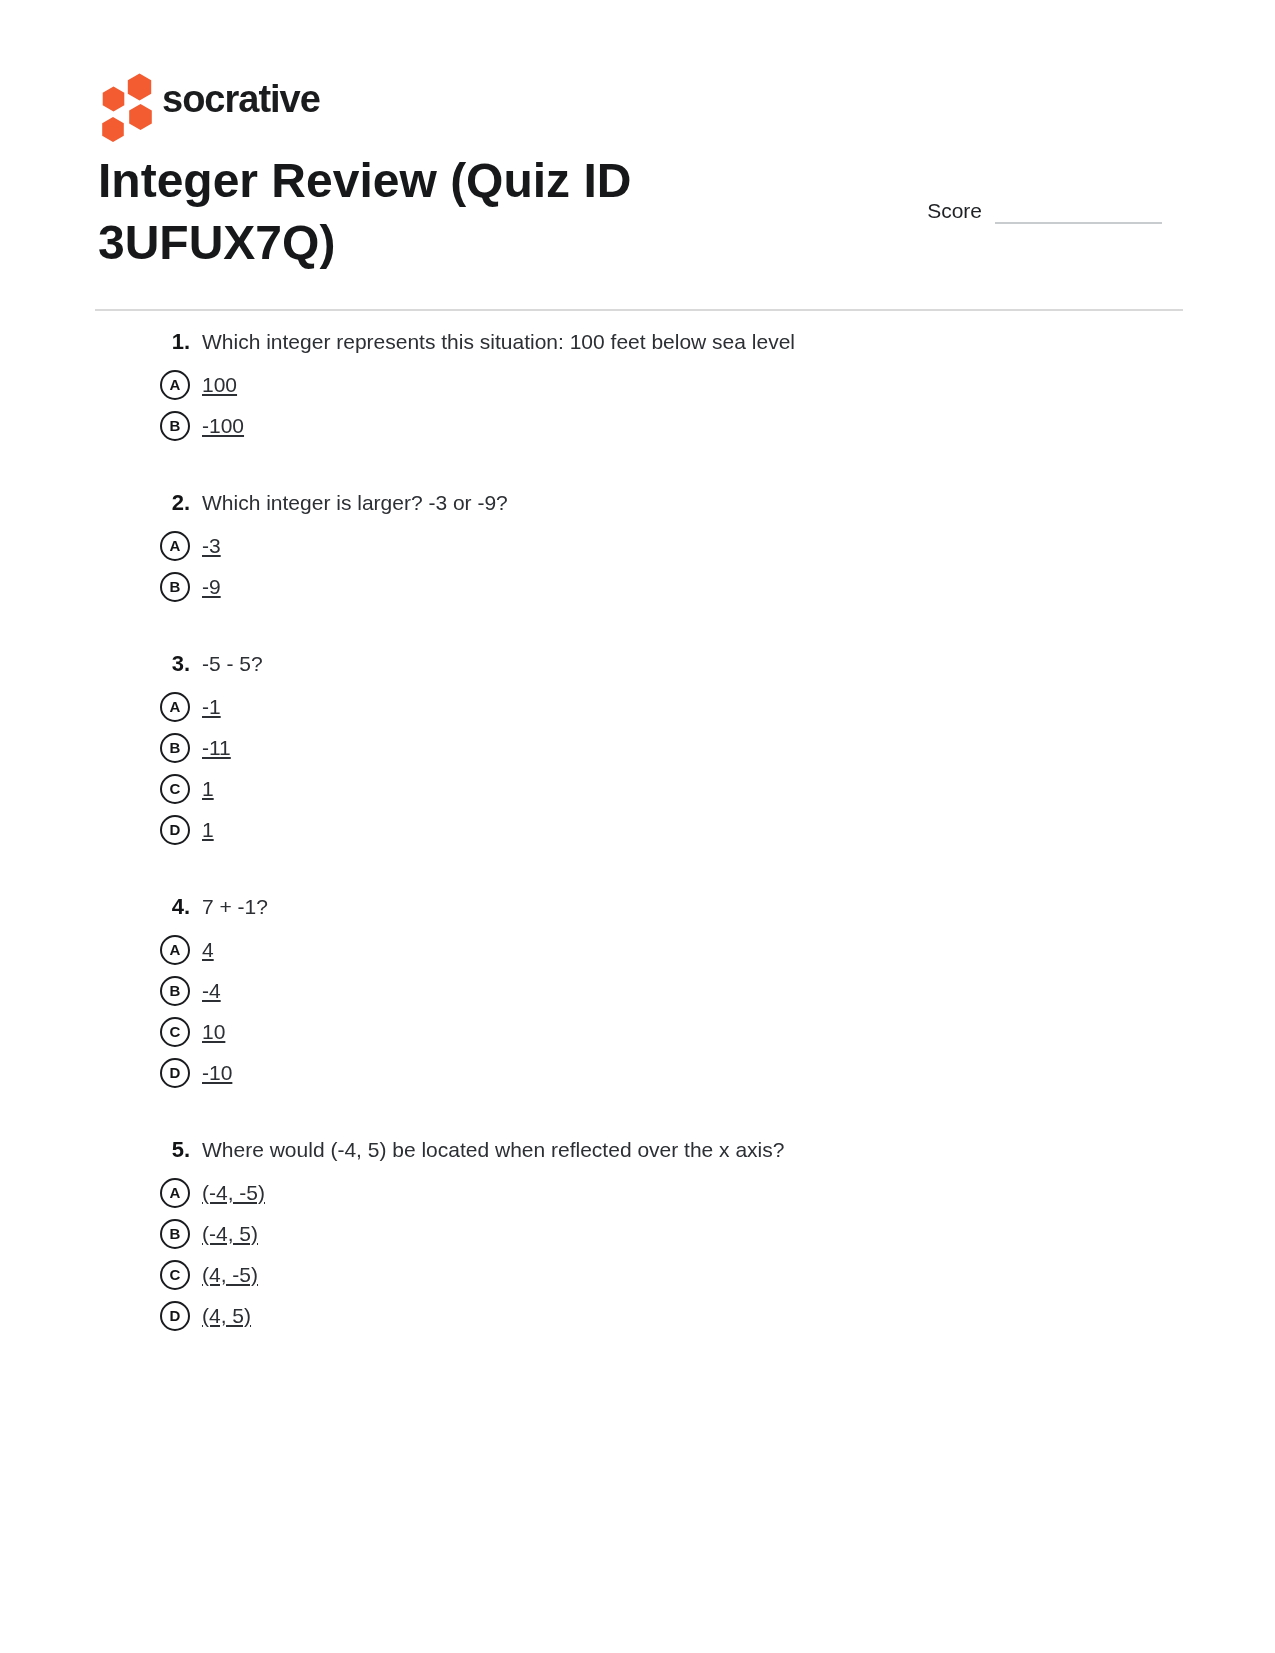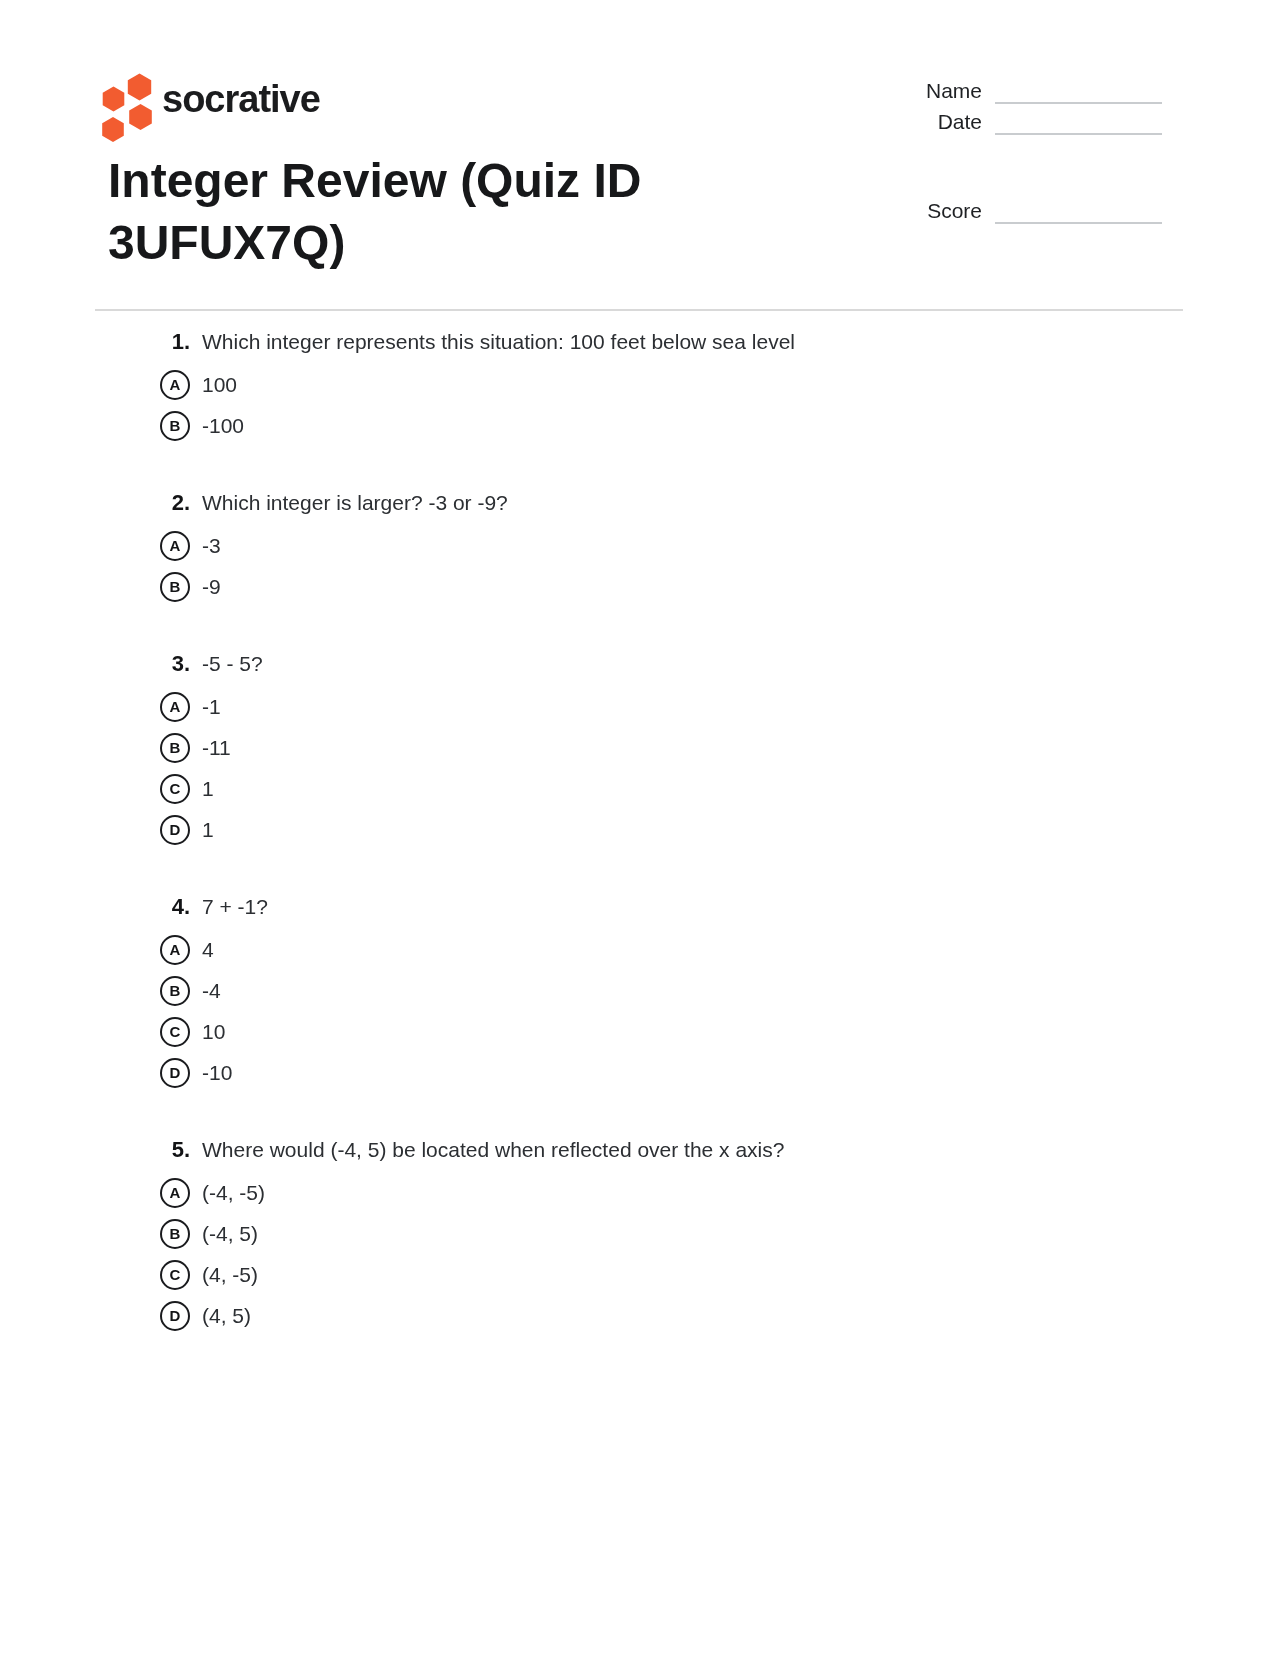--- a/index.html
+++ b/index.html
@@ -60,21 +60,21 @@
   }
   .score-block {
     position: absolute;
     right: 113px;
     top: 196px;
     margin-left: 32px;
   }
 
   .quiz-title {
     position: absolute;
-    left: 108px;
+    left: 98px;
     top: 150px;
     width: 700px;
     font-size: 48px;
     line-height: 62px;
     font-weight: bold;
     color: #17181a;
     letter-spacing: 0px;
   }
 
   .divider {
@@ -131,45 +131,36 @@
   .opt-letter {
     font-size: 15px;
     font-weight: bold;
     color: #131416;
     line-height: 1;
   }
   .opt-text {
     margin-left: 12px;
     font-size: 21px;
     color: #2c2f33;
+    text-decoration: underline;
   }
 </style>
 </head>
 <body>
 
 <div class="page">
 
   <svg class="logo-icon" width="54" height="71" viewBox="0 0 54 71">
     <polygon points="39.5,1.5 51.2,8.25 51.2,21.75 39.5,28.5 27.8,21.75 27.8,8.25" fill="#F25C30"></polygon>
     <polygon points="13.5,14.5 24.3,20.75 24.3,33.25 13.5,39.5 2.7,33.25 2.7,20.75" fill="#F25C30"></polygon>
     <polygon points="40.5,32 51.8,38.5 51.8,51.5 40.5,58 29.2,51.5 29.2,38.5" fill="#F25C30"></polygon>
     <polygon points="13,45 23.8,51.25 23.8,63.75 13,70 2.2,63.75 2.2,51.25" fill="#F25C30"></polygon>
   </svg>
   <div class="brand-wordmark">socrative</div>
 
-  <div class="fields-block">
-    <div class="field-row">
-      <span class="field-label">Name</span>
-      <span class="field-line"></span>
-    </div>
-    <div class="field-row">
-      <span class="field-label">Date</span>
-      <span class="field-line"></span>
-    </div>
-  </div>
 
   <h1 class="quiz-title">Integer Review (Quiz ID 3UFUX7Q)</h1>
 
   <div class="score-block">
     <div class="field-row">
       <span class="field-label">Score</span>
       <span class="field-line"></span>
     </div>
   </div>
 

